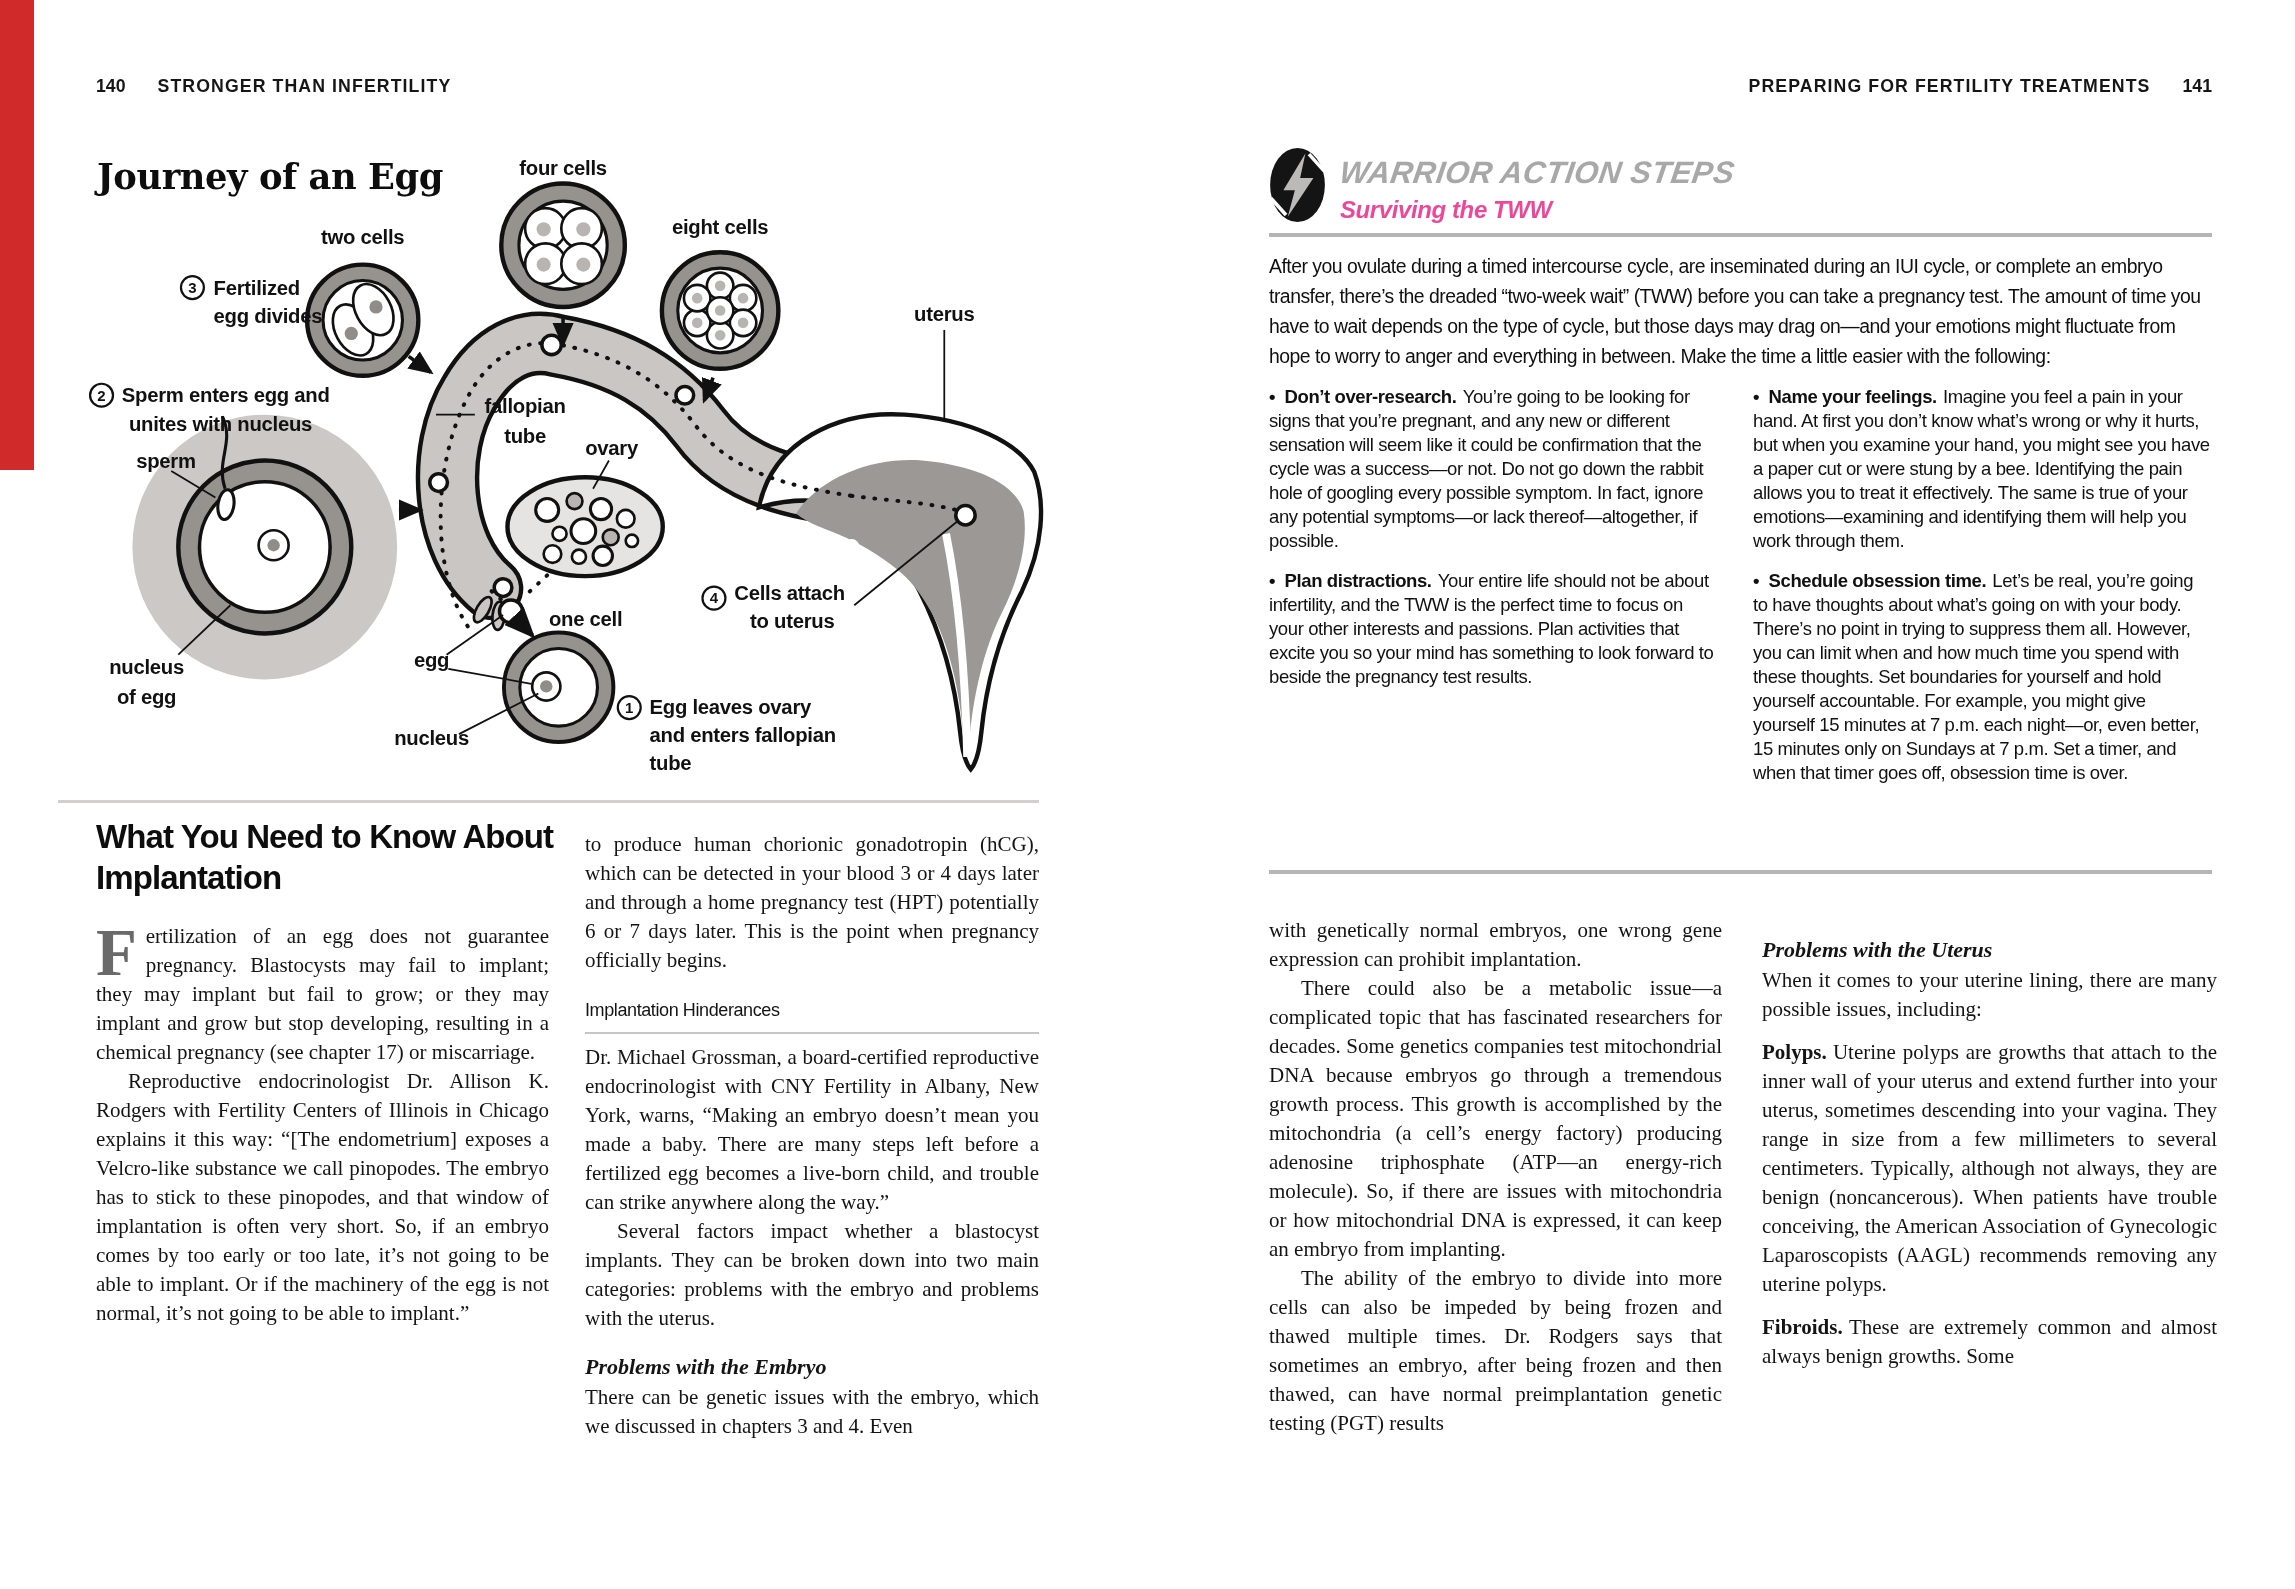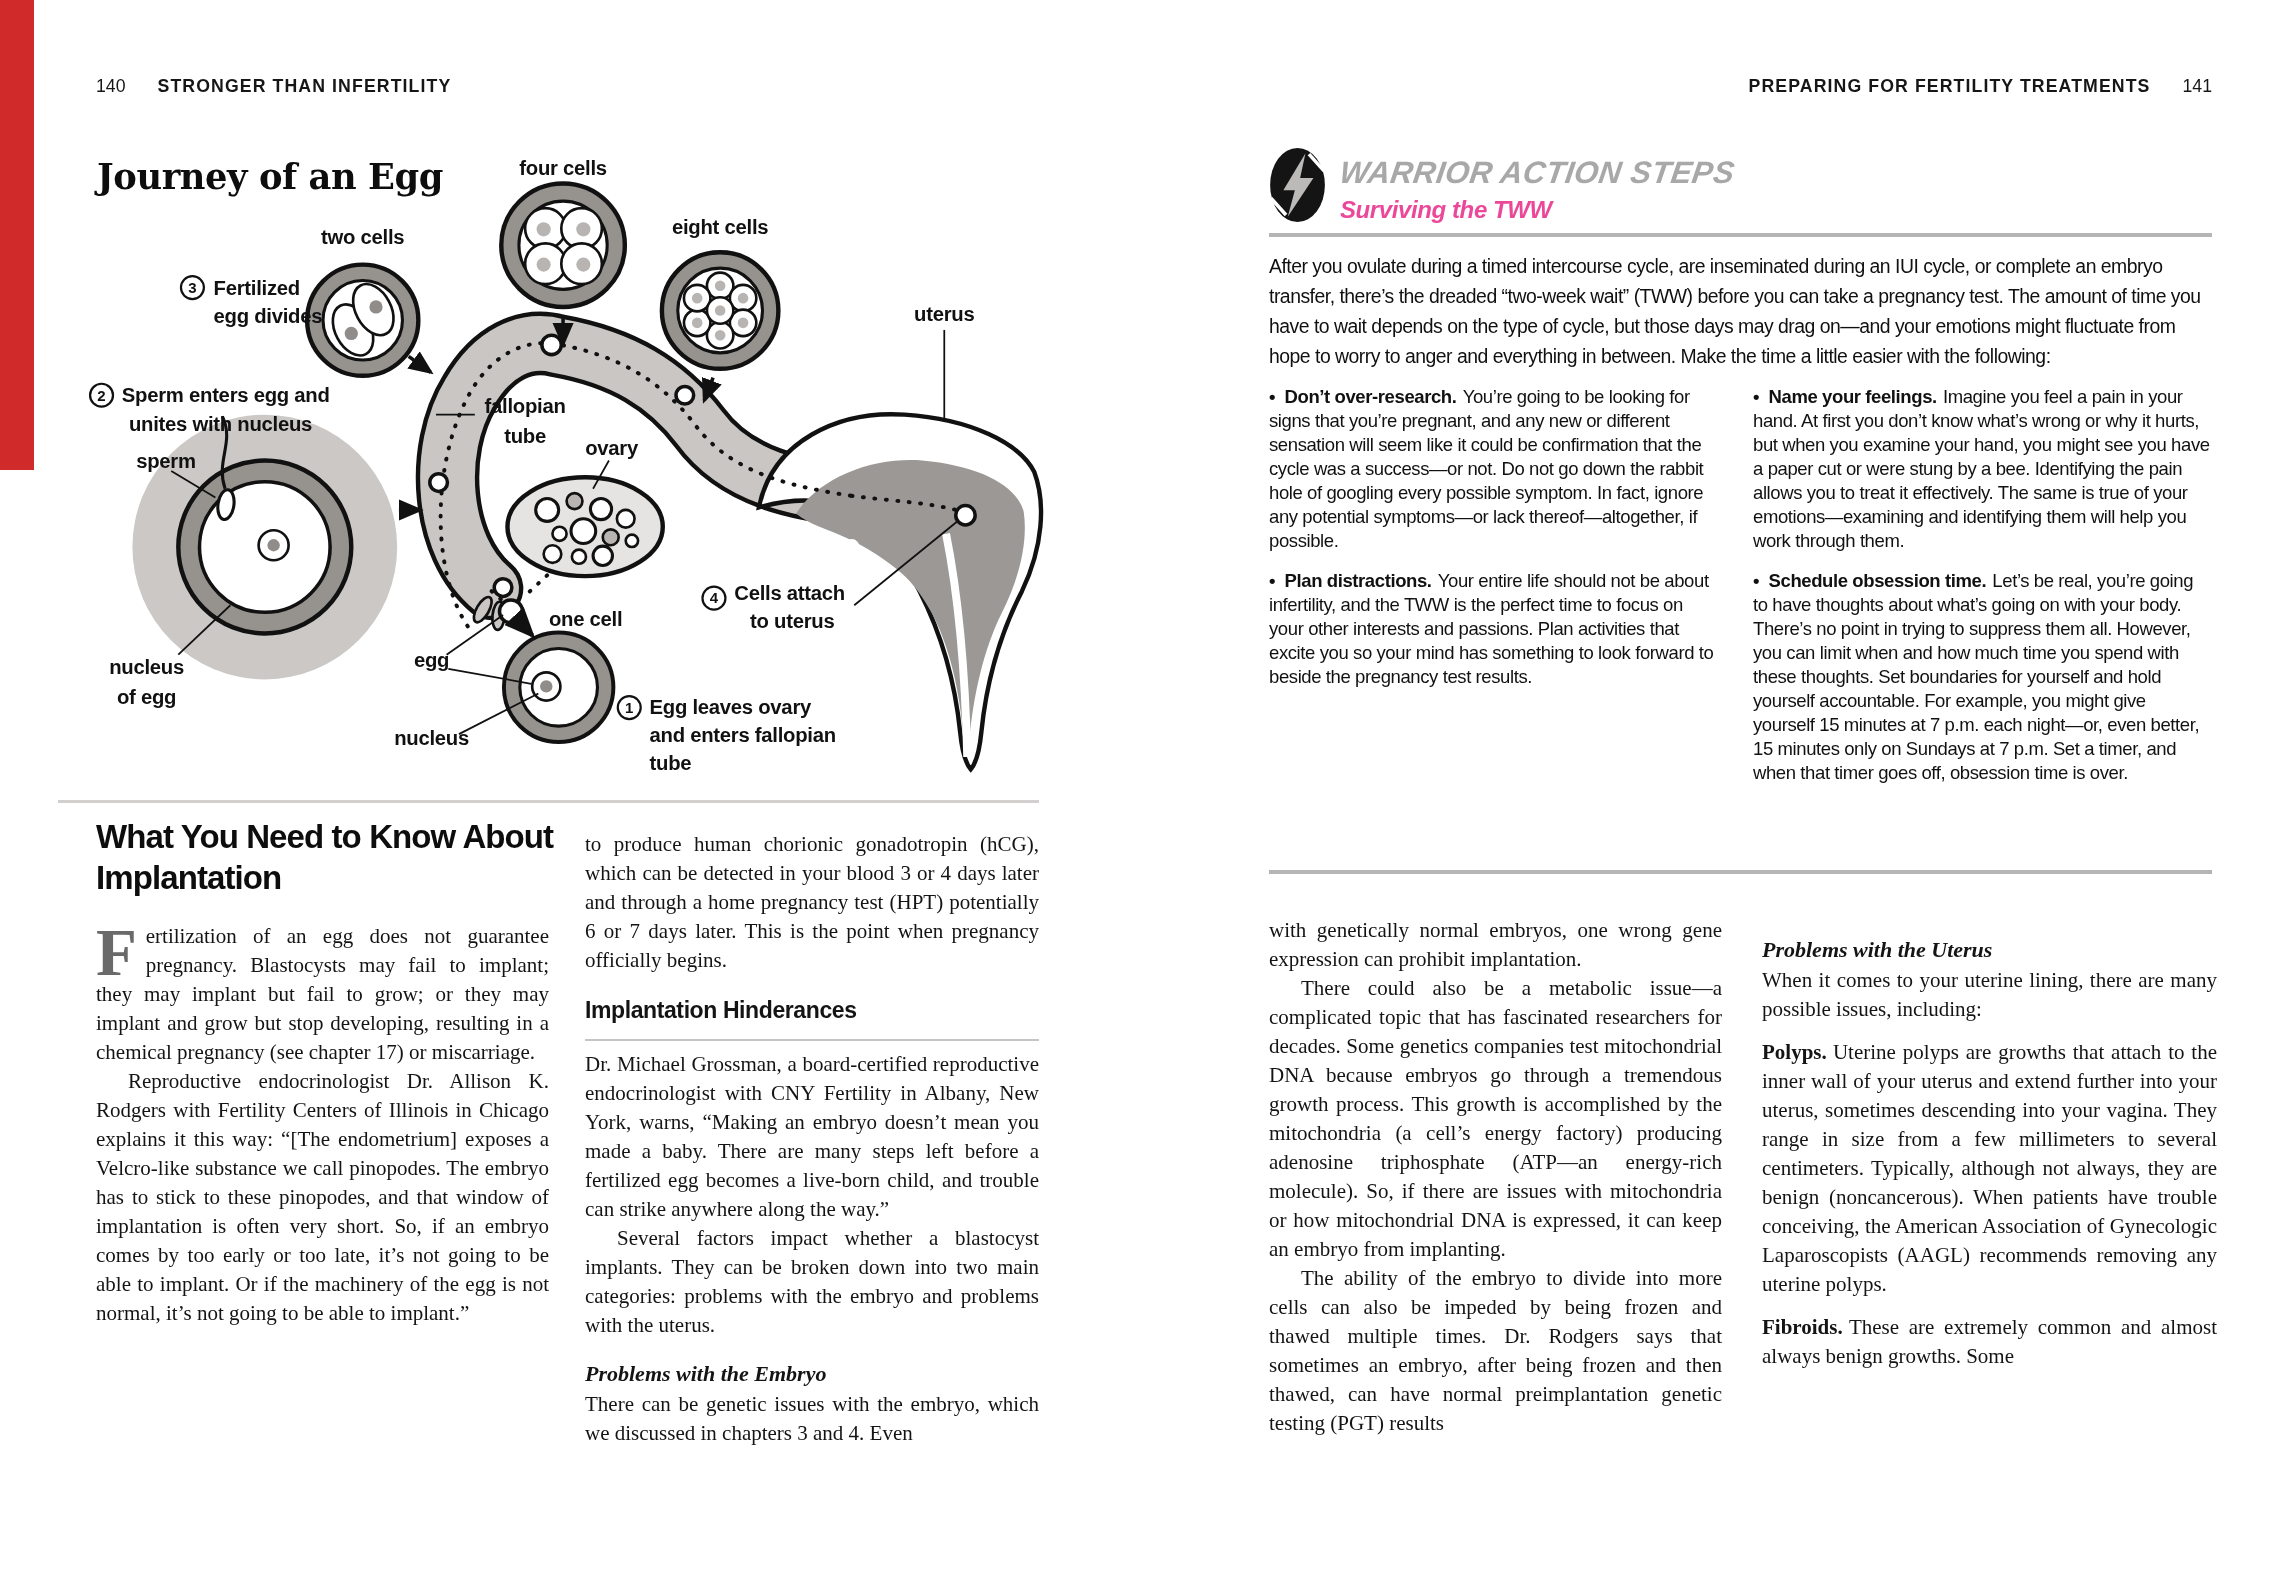--- a/index.html
+++ b/index.html
@@ -3,34 +3,34 @@
 <meta charset="utf-8">
 <style>
   html,body{margin:0;padding:0;background:#e8e8e8;}
   .spread{position:relative;width:2295px;height:1589px;background:#ffffff;overflow:hidden;
           font-family:"Liberation Sans",sans-serif;color:#111;}
   .red-stripe{position:absolute;left:0;top:0;width:34px;height:470px;background:#d02a2a;}
 
   
   .runhead{position:absolute;top:76px;display:flex;align-items:baseline;gap:32px;
            font-size:17.7px;font-weight:700;letter-spacing:1.1px;color:#161616;}
-  .runhead .folio{font-weight:400;letter-spacing:0;}
+  .runhead .folio{font-weight:700;letter-spacing:0;}
 
   
   .divider{position:absolute;background:#d2d0ce;height:2.6px;}
   .art-heading{position:absolute;left:96px;top:816px;width:494px;
                font-size:33px;line-height:41px;font-weight:700;letter-spacing:-0.9px;color:#0d0d0d;}
   .serifcol{position:absolute;font-family:"Liberation Serif",serif;font-size:21px;line-height:29px;
             text-align:justify;color:#141414;}
   .serifcol p{margin:0;}
   .serifcol p.ind{text-indent:32px;}
   .dropcap{float:left;font-family:"Liberation Serif",serif;font-weight:700;color:#6a6a6a;
            font-size:67px;line-height:53px;padding-right:8.8px;padding-top:3.5px;}
-  .sans-subhead{font-family:"Liberation Sans",sans-serif;font-size:23px;font-weight:700;letter-spacing:-0.4px;
-                text-align:left;margin-top:21px !important;padding-bottom:14px;border-bottom:2.6px solid #c7c5c3;
+  .sans-subhead{font-family:"Liberation Sans",sans-serif;font-size:18px;font-weight:400;letter-spacing:-0.4px;
+                text-align:left;margin-top:21px !important;padding-bottom:7px;border-bottom:2.6px solid #c7c5c3;
                 margin-bottom:8.8px !important;}
   .serif-subhead{font-weight:700;font-style:italic;font-size:22px;text-align:left;
                  margin-top:19.4px !important;margin-bottom:1.8px !important;}
   .leadword{font-weight:700;margin-right:6.2px;}
 
   
   .kicker{position:absolute;left:192px;top:155px;font-size:31px;font-weight:700;font-style:italic;
           color:#a8a8a8;letter-spacing:0.4px;transform:skewX(-8deg);white-space:nowrap;}
   .was-title{position:absolute;left:192px;top:196px;font-size:24px;font-weight:700;font-style:italic;
              letter-spacing:-0.4px;color:#ec4899;}

